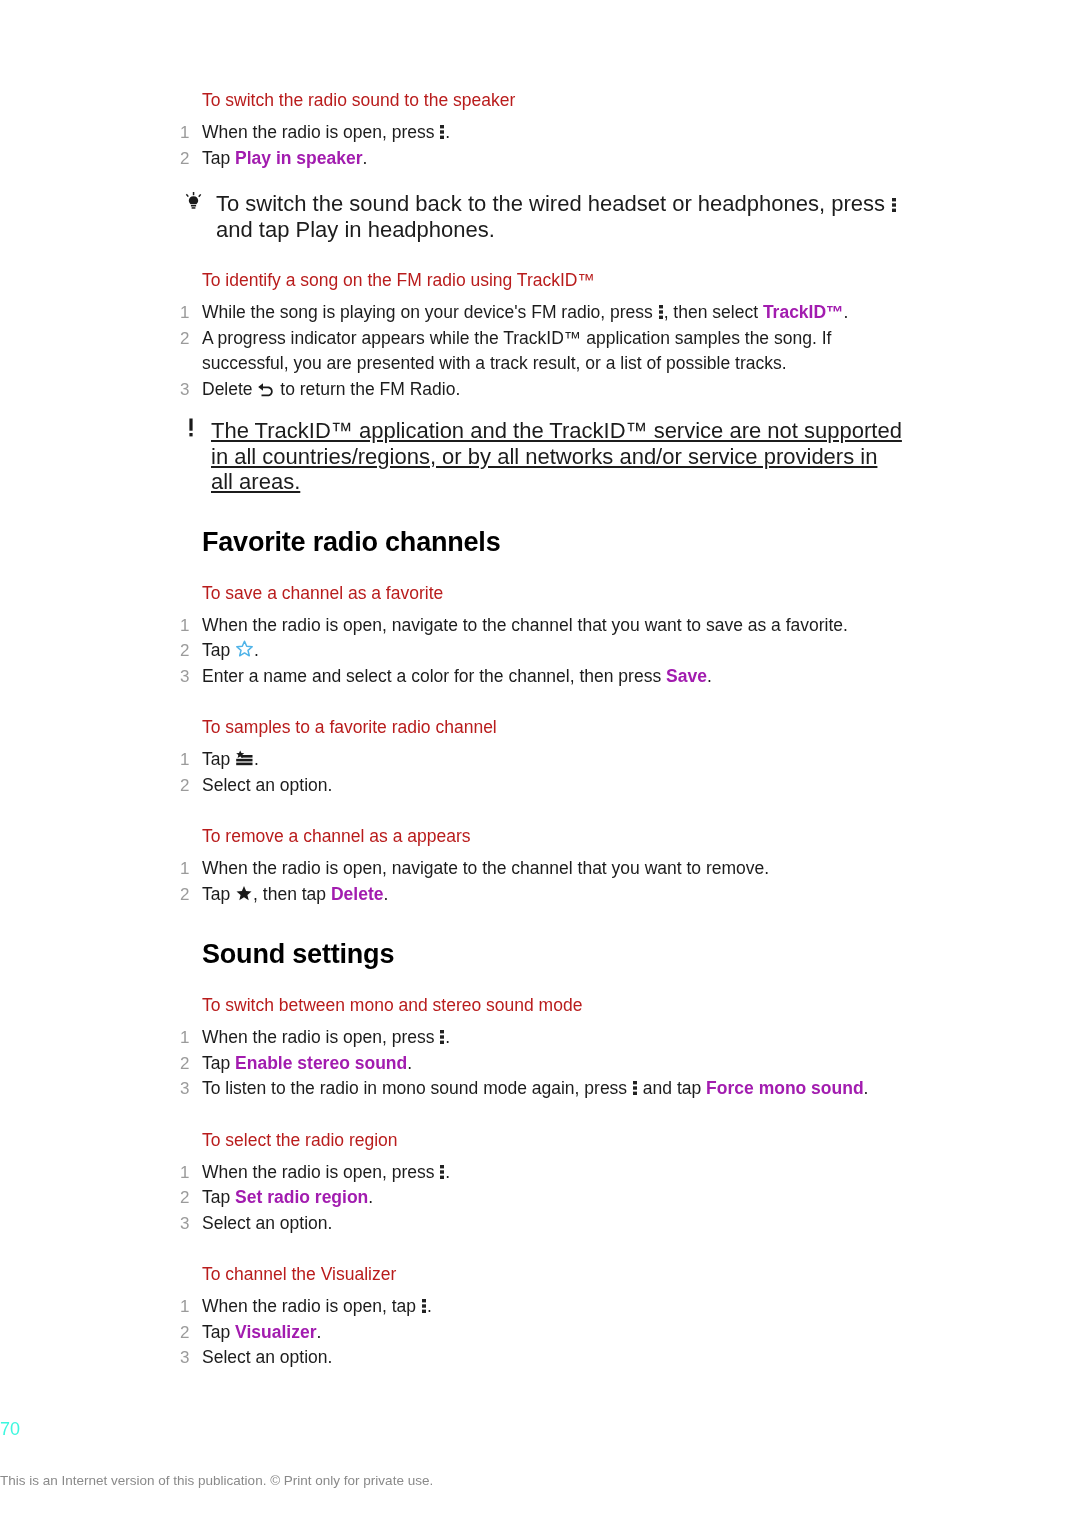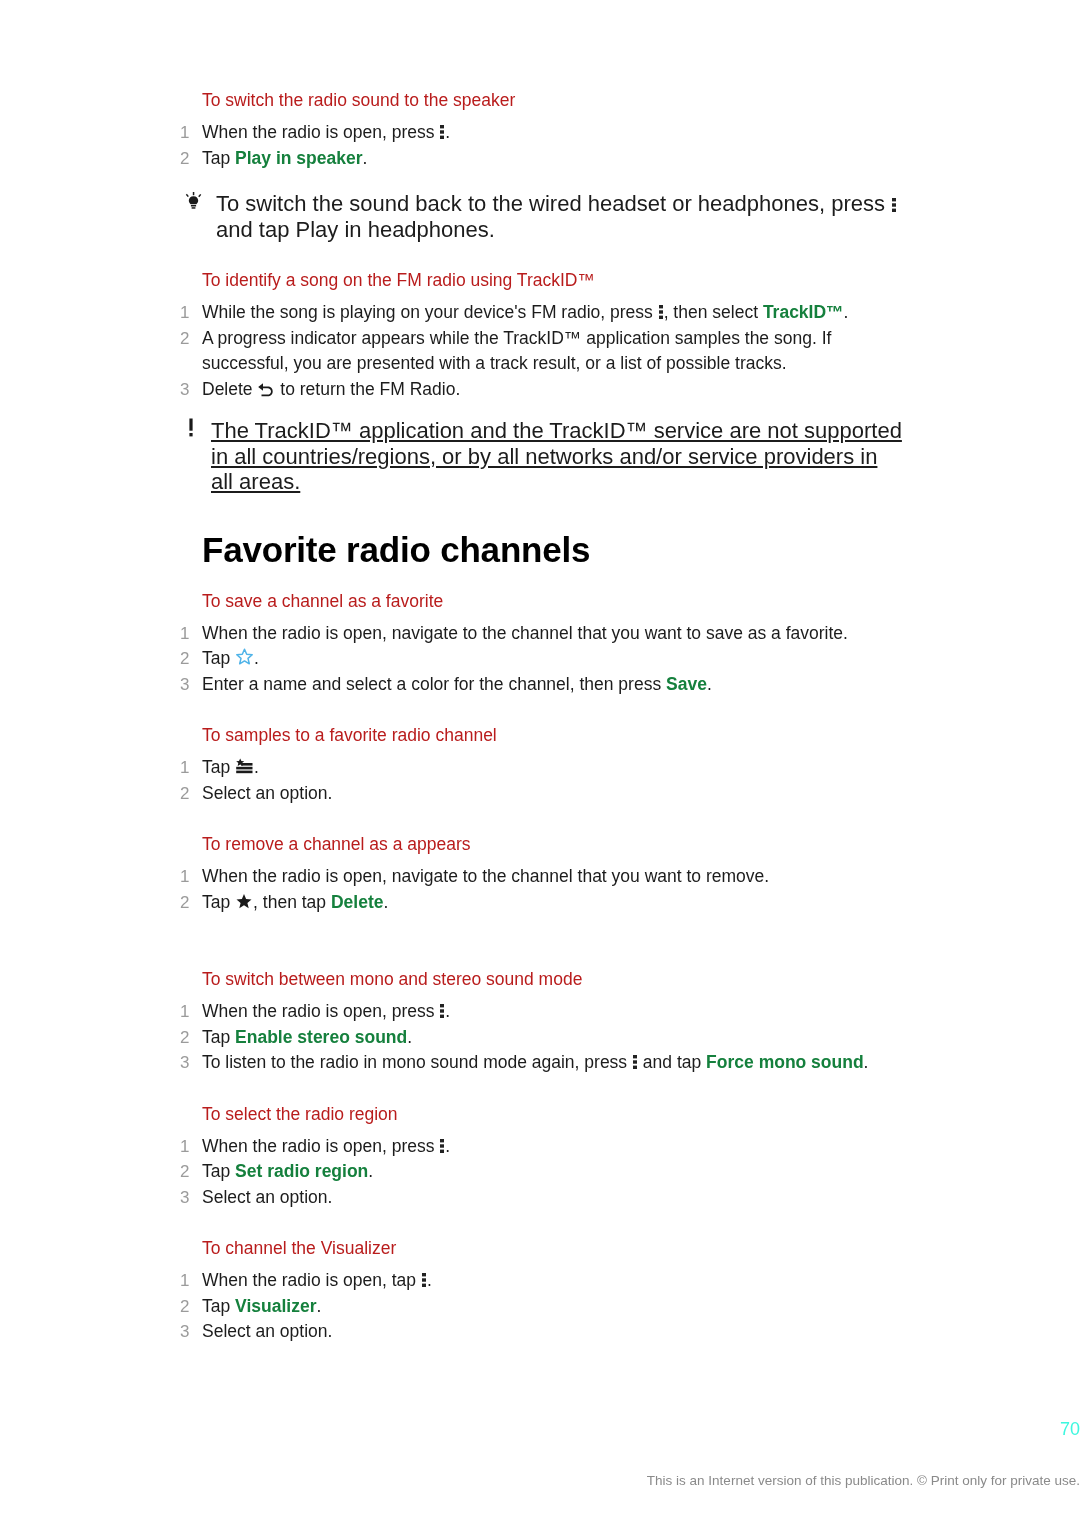--- a/index.html
+++ b/index.html
@@ -24,24 +24,24 @@
   }
   .content {
     position: absolute;
     left: 180px;
     top: 88px;
     width: 722px;
   }
 
   
   h1.section-title {
-    font-size: 35px;
+    font-size: 27px;
     font-weight: bold;
     color: #000000;
-    margin: 8px 0 0 22px;
+    margin: 0 0 0 22px;
     padding: 0;
     line-height: 34px;
     letter-spacing: -0.2px;
   }
   .task-title {
     font-size: 17.5px;
     color: #b91c1c;
     margin-left: 22px;
     line-height: 24px;
     letter-spacing: 0px;
@@ -64,21 +64,21 @@
   }
   ol.steps > li > .num {
     position: absolute;
     left: 0;
     top: 0;
     width: 14px;
     text-align: left;
     color: #9b9b9b;
     font-size: 17px;
   }
-  b, .bold { font-weight: bold; color: #15803d; }
+  b, .bold { font-weight: bold; color: #a21caf; }
 
   
   .callout {
     position: relative;
     padding-left: 36px;
     font-size: 22px;
     line-height: 25.5px;
     color: #1c1c1c;
   }
   .callout .glyph {
@@ -104,31 +104,31 @@
   .sp-22 { height: 22px; }
   .sp-26 { height: 26px; }
   .sp-30 { height: 30px; }
 
   
   .page-number {
     position: absolute;
     left: 0;
     top: 1418px;
     width: 1080px;
-    text-align: right;
+    text-align: left;
     color: #3ef7df;
     font-size: 18px;
     line-height: 22px;
   }
   .footer-note {
     position: absolute;
     left: 0;
     top: 1472px;
     width: 1080px;
-    text-align: right;
+    text-align: left;
     color: #8a8a8a;
     font-size: 13.5px;
     line-height: 18px;
   }
 </style>
 </head>
 <body>
 
 <div class="page">
   <div class="content">
@@ -264,20 +264,21 @@
       <li>
         <span class="num">2</span>
         <span>Tap </span><span class="icon"><svg width="18" height="17" viewBox="0 0 18 17">
               <path d="M9.0 1.0 L11.1 6.0 L16.5 6.4 L12.4 9.9 L13.7 15.2 L9.0 12.3 L4.3 15.2 L5.6 9.9 L1.5 6.4 L6.9 6.0 Z" fill="#1a1a1a"></path>
             </svg></span><span>, then tap </span><b>Delete</b><span>.</span>
       </li>
     </ol>
 
     <div class="sp-30"></div>
 
+    <h1 class="section-title">Sound settings</h1>
 
     <div class="sp-22"></div>
 
     <div class="task-title">To switch between mono and stereo sound mode</div>
     <div class="sp-8"></div>
     <ol class="steps">
       <li>
         <span class="num">1</span>
         <span>When the radio is open, press </span><span class="icon"><svg width="6" height="16" viewBox="0 0 6 16">
               <rect x="1" y="1" width="4" height="3.4" fill="#222"></rect>

